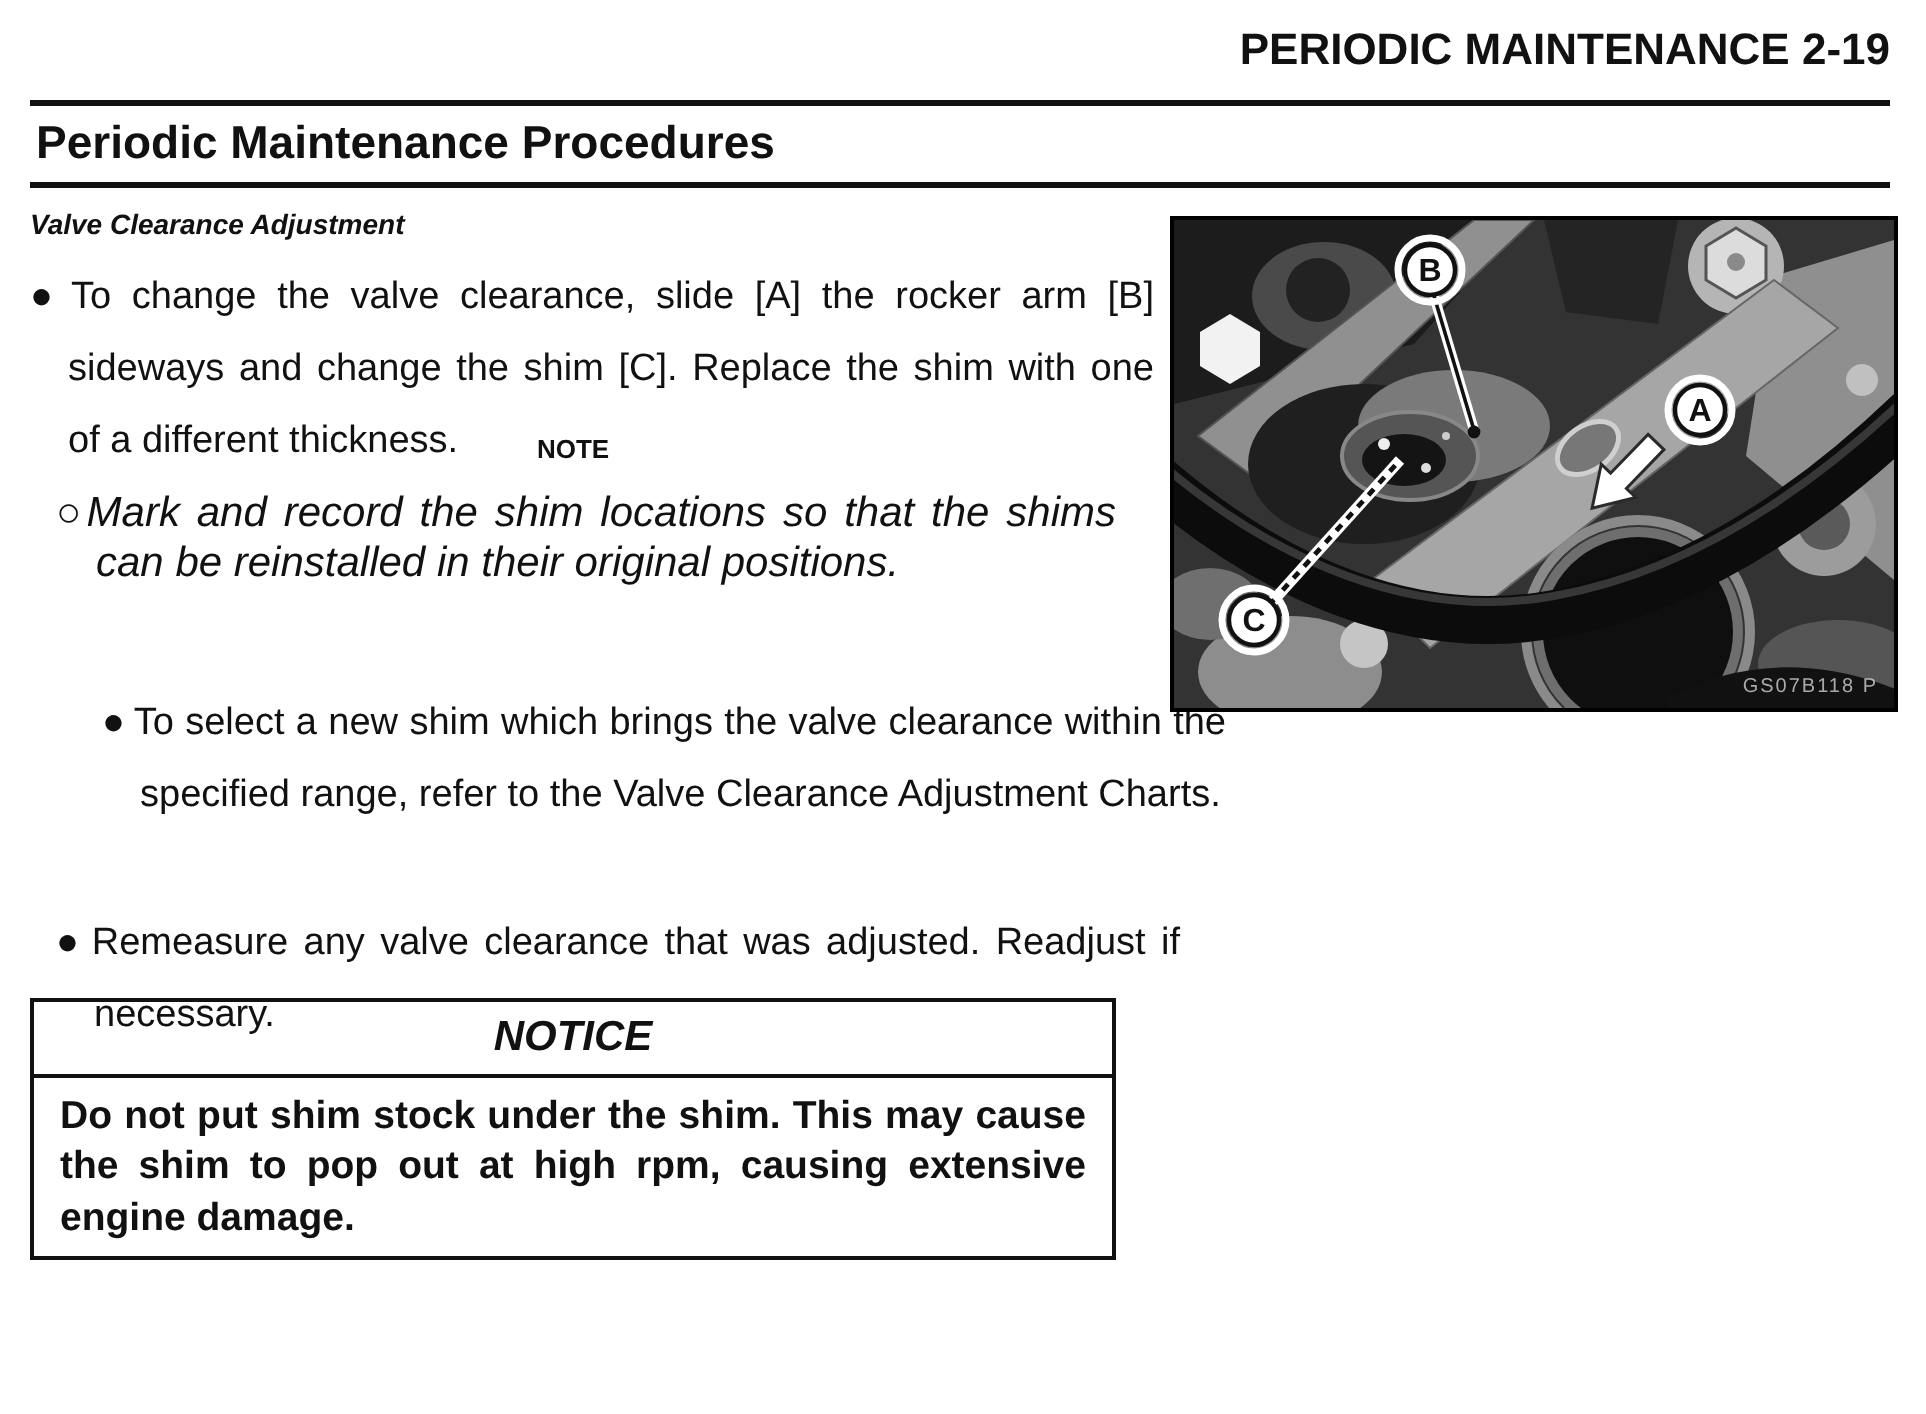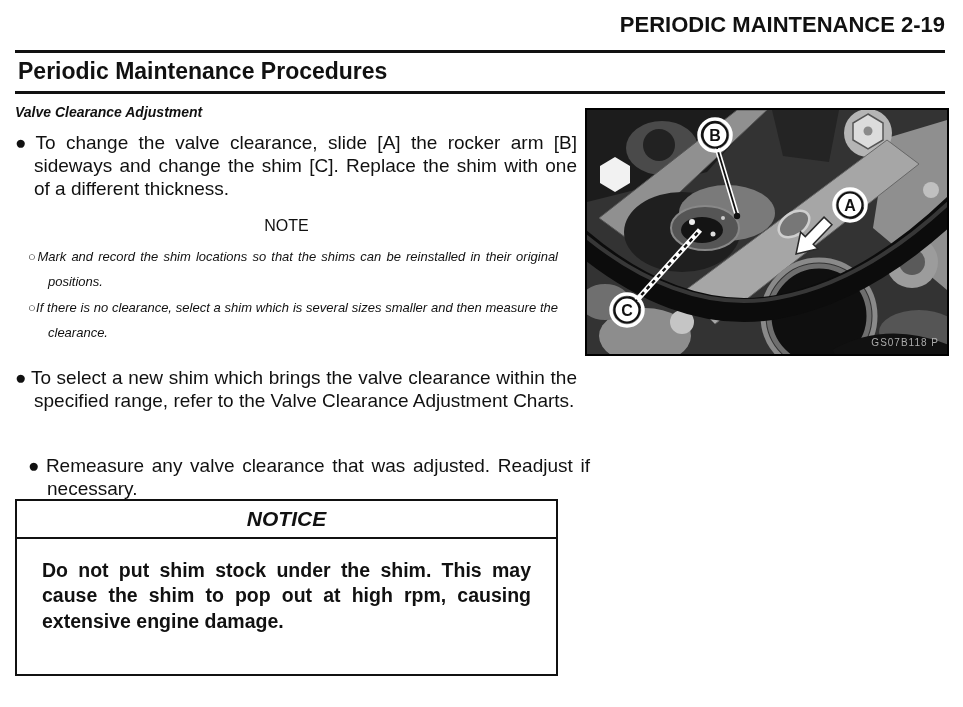--- a/index.html
+++ b/index.html
@@ -21,59 +21,59 @@
   }
   .rule{left:15px;width:930px;height:2.5px;background:#111;}
   #rule-top{top:50px;}
   #rule-sub{top:91px;}
   #section-title{
     top:58px;left:18px;
     font-size:23px;font-weight:bold;white-space:nowrap;
   }
 
   
-  .col{left:15px;width:543px;font-size:19px;line-height:23px;}
+  .col{left:15px;width:543px;font-size:19px;line-height:36px;}
   #vca-heading{
     top:104px;left:15px;
     font-size:14px;font-weight:bold;font-style:italic;white-space:nowrap;
   }
   .bullet{
     padding-left:19px;text-indent:-19px;
     text-align:justify;
   }
   .bullet .bm{padding-right:4px;}
   #bullet-1{top:131px;}
   #note-title{
     top:217px;left:15px;width:543px;
-    text-align:center;font-size:16px;font-weight:normal;
+    text-align:center;font-size:13px;font-weight:bold;
   }
-  #note-items{top:244px;left:28px;width:530px;font-size:13px;line-height:25.4px;}
+  #note-items{top:244px;left:28px;width:530px;font-size:21px;line-height:25.4px;}
   .note-item{
     font-style:italic;
     padding-left:20px;text-indent:-20px;
     text-align:justify;
   }
-  #bullet-2{top:366px;}
+  #bullet-2{top:344px;margin-left:36px;}
   #bullet-3{top:454px;margin-left:13px;}
 
   
   #notice-box{
-    top:499px;left:15px;width:543px;height:177px;
+    top:499px;left:15px;width:543px;height:131px;
     box-sizing:border-box;border:2px solid #111;
   }
   #notice-title{
     height:36px;line-height:36px;
     text-align:center;font-size:21px;font-weight:bold;font-style:italic;
     border-bottom:2px solid #111;
   }
   #notice-body{
     padding:7px 13px 0 13px;
     font-size:19.5px;font-weight:bold;line-height:25.4px;
   }
-  #notice-body p{margin:12px;text-align:justify;}
+  #notice-body p{margin:0;text-align:justify;}
 
   
   #figure{
     top:108px;left:585px;width:360px;height:244px;
     box-sizing:content-box;border:2px solid #000;
     background:#333;
   }
   #figure svg{display:block;}
 </style>
 </head>
@@ -85,21 +85,20 @@
 <div class="abs rule" id="rule-sub"></div>
 
 <div class="abs" id="vca-heading">Valve Clearance Adjustment</div>
 
 <div class="abs col bullet" id="bullet-1"><span class="bm">●</span><span>To change the valve clearance, slide [A] the rocker arm [B] sideways and change the shim [C]. Replace the shim with one of a different thickness.</span></div>
 
 <div class="abs" id="note-title">NOTE</div>
 
 <div class="abs" id="note-items">
   <div class="note-item"><span>○</span><span>Mark and record the shim locations so that the shims can be reinstalled in their original positions.</span></div>
-  <div class="note-item"><span>○</span><span>If there is no clearance, select a shim which is several sizes smaller and then measure the clearance.</span></div>
 </div>
 
 <div class="abs col bullet" id="bullet-2"><span class="bm">●</span><span>To select a new shim which brings the valve clearance within the specified range, refer to the Valve Clearance Adjustment Charts.</span></div>
 
 <div class="abs col bullet" id="bullet-3"><span class="bm">●</span><span>Remeasure any valve clearance that was adjusted. Readjust if necessary.</span></div>
 
 <div class="abs" id="notice-box">
   <div id="notice-title">NOTICE</div>
   <div id="notice-body">
     <p>Do not put shim stock under the shim.  This may cause the shim to pop out at high rpm, causing extensive engine damage.</p>

